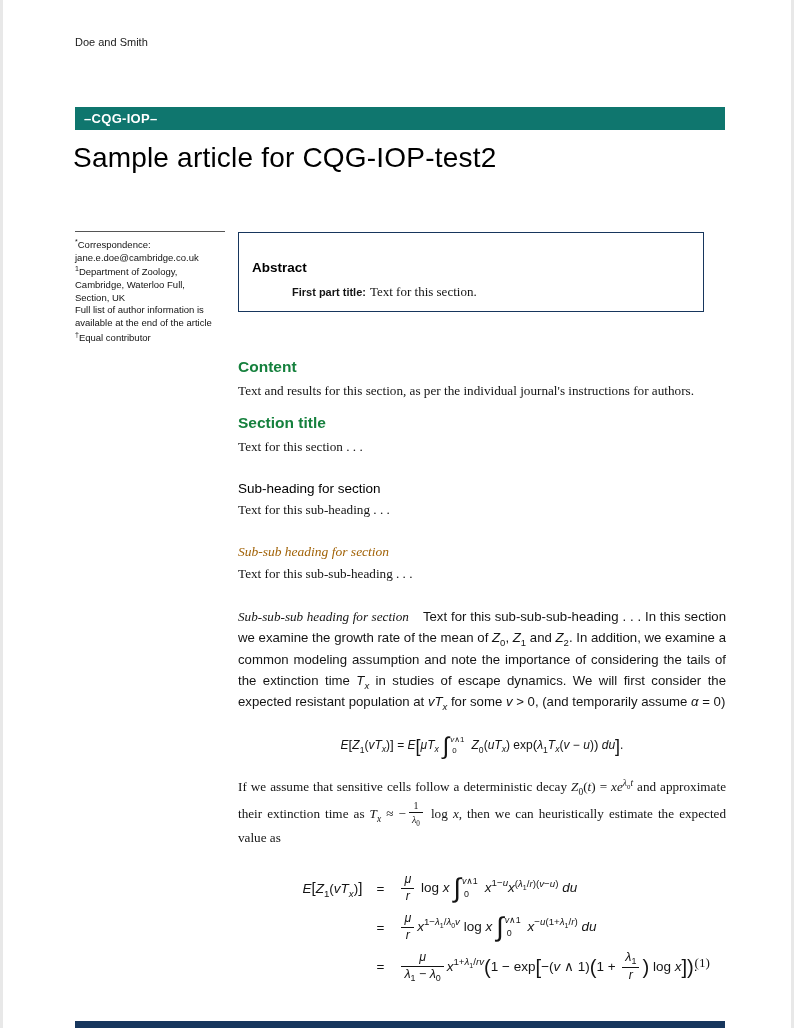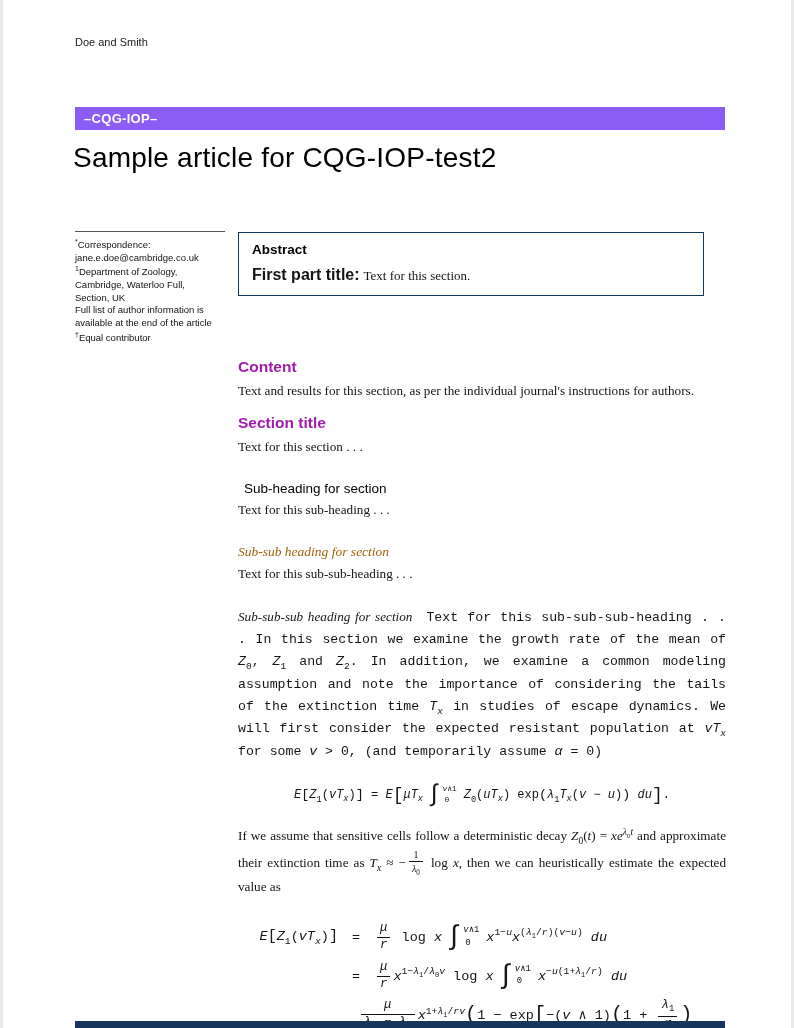--- a/index.html
+++ b/index.html
@@ -12,65 +12,65 @@
   .banner { position:absolute; top:107px; left:72px; width:650px; height:23px; display:flex; align-items:center; padding-left:9px; box-sizing:border-box; }
   .banner-label { color:#ffffff; font:bold 13px "Liberation Sans", sans-serif; letter-spacing:.3px; }
   .title { position:absolute; top:142px; left:70px; margin:0; font:400 28px "Liberation Sans", sans-serif; color:#000; letter-spacing:.2px; }
   .authors { position:absolute; top:197px; left:72px; font:13.5px "Liberation Sans", sans-serif; color:#000; }
   .authors sup { font-size:9px; }
   .sidebar-rule { position:absolute; top:231px; left:72px; width:150px; border-top:1px solid #555; }
   .sidebar { position:absolute; top:237px; left:72px; width:158px; font:9.5px/1.33 "Liberation Sans", sans-serif; color:#111; }
   .sidebar sup { font-size:7px; }
   .sidebar .line { white-space:nowrap; }
 
-  .abstract-box { position:absolute; top:232px; left:235px; width:466px; box-sizing:border-box; border:1px solid; padding:9px 13px 11px; background:#fff; }
+  .abstract-box { position:absolute; top:232px; left:235px; width:466px; box-sizing:border-box; border:1px solid; padding:27px 13px 11px; background:#fff; }
   .abstract-heading { font:bold 13.5px "Liberation Sans", sans-serif; color:#000; margin-bottom:9px; }
   .abstract-row { font:13px "Liberation Serif", serif; margin-top:7px; }
-  .abstract-row .lab { font-family:"Liberation Sans", sans-serif; font-weight:bold; font-size:16px; margin-right:4px; }
+  .abstract-row .lab { font-family:"Liberation Sans", sans-serif; font-weight:bold; font-size:11px; margin-right:4px;margin-left:40px; }
 
   .main { position:absolute; top:358px; left:235px; width:488px; }
-  .main h2 { font:bold 15.5px "Liberation Sans", sans-serif; color:#a21caf; margin:12px 0 5px; }
+  .main h2 { font:bold 15.5px "Liberation Sans", sans-serif; color:#15803d; margin:12px 0 5px; }
   .main h2.first { margin-top:0; }
-  .main h3 { font:400 13.5px "Liberation Sans", sans-serif; color:#000; margin:23px 6px 4px; }
+  .main h3 { font:400 13.5px "Liberation Sans", sans-serif; color:#000; margin:23px 0 4px; }
   .main h4 { font:italic 400 13.5px "Liberation Serif", serif; color:#a16207; margin:23px 0 4px; }
   .main p { font:13.2px/1.58 "Liberation Serif", serif; text-align:justify; margin:0; }
   .runin-head { font-style:italic; margin-right:14px; }
 
   
-  .math, .eqline, .eqrow { font-family:Liberation Mono, monospace; }
+  .math, .eqline, .eqrow { font-family:Liberation Sans, sans-serif; }
   .eqline { margin:20px 0 18px; text-align:center; font-size:12px; }
   sup { font-size:.72em; } sub { font-size:.72em; }
   .int { display:inline-flex; align-items:center; margin:0 2px 0 4px; vertical-align:middle; }
   .intsign { font-size:200%; line-height:1; font-style:normal; }
   .ilims { display:inline-flex; flex-direction:column; justify-content:space-between; height:2.5em; font-size:66%; line-height:1.1; margin:0 5px 0 1px; }
   .ilims .iu { text-align:left; } .ilims .il { text-align:left; padding-left:2px; }
   .frac { display:inline-block; vertical-align:middle; text-align:center; margin:0 3px; line-height:1.12; }
   .frac .fn { display:block; padding:0 3px 1px; border-bottom:1px solid #111; font-size:92%; }
   .frac .fd { display:block; padding:1px 3px 0; font-size:92%; }
   .frac.sm { font-size:82%; vertical-align:-40%; }
   .bb { font-size:150%; font-weight:300; vertical-align:middle; line-height:1; font-style:normal; }
   .mb { font-size:112%; }
 
-  .eqblock { position:relative; margin:16px 4px 8px; text-align:center; font-size:13.5px; }
+  .eqblock { position:relative; margin:16px 16px 8px; text-align:center; font-size:13.5px; }
   .eqinner { display:inline-block; text-align:left; }
   .eqrow { display:flex; align-items:center; margin:8px 0; }
   .eqrow .lhs { width:96px; text-align:right; }
   .eqrow .eqs { width:36px; text-align:center; }
   .eqnum { position:absolute; right:0; bottom:20px; font-size:13.2px; }
 
   .footer-bar { position:absolute; left:72px; bottom:0; width:650px; height:7px; }
 </style>
 </head>
 <body>
 
 <div class="page">
 
   <div class="running-head">Doe and Smith</div>
 
-  <div class="banner" style="background: #8b5cf6;">
+  <div class="banner" style="background: #0f766e;">
     <span class="banner-label">–CQG-IOP–</span>
   </div>
 
   <h1 class="title">Sample article for CQG-IOP-test2</h1>
 
 
   <div class="sidebar-rule"></div>
 
   <div class="sidebar">
     <div class="line"><sup>*</sup>Correspondence:</div>

